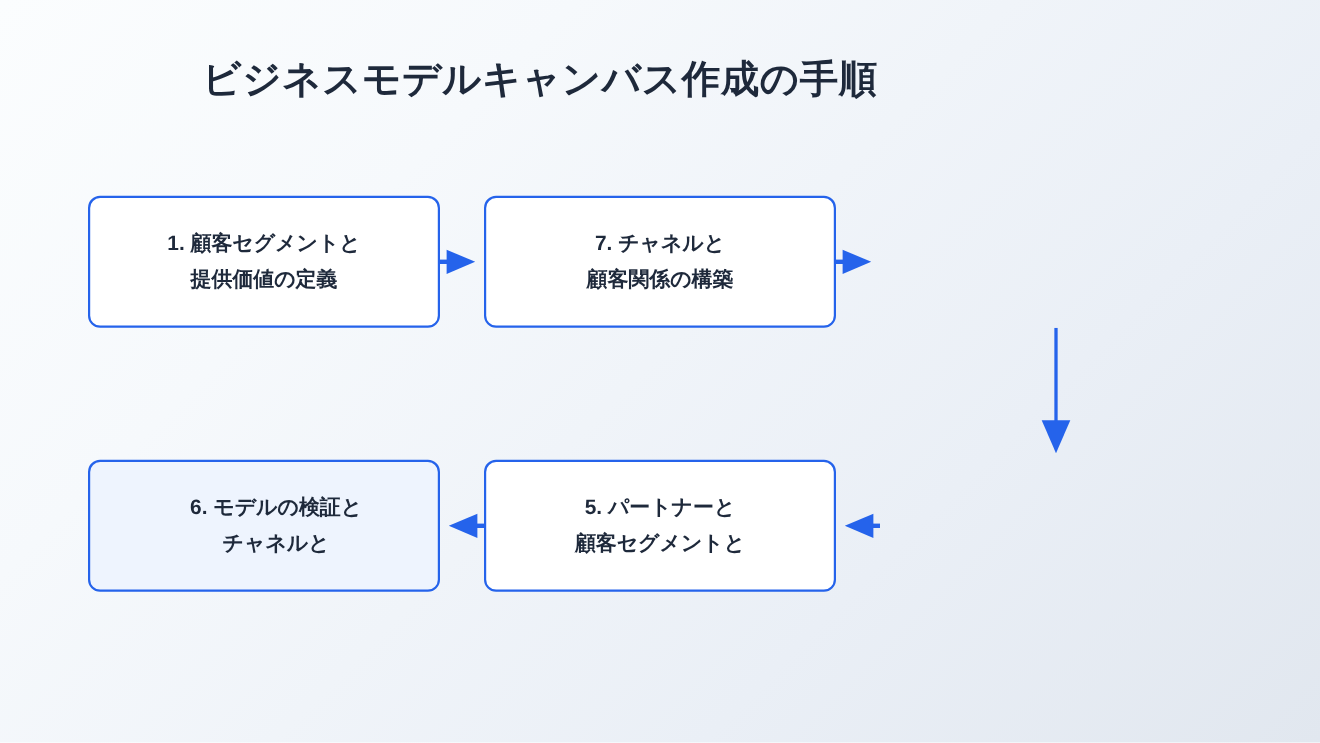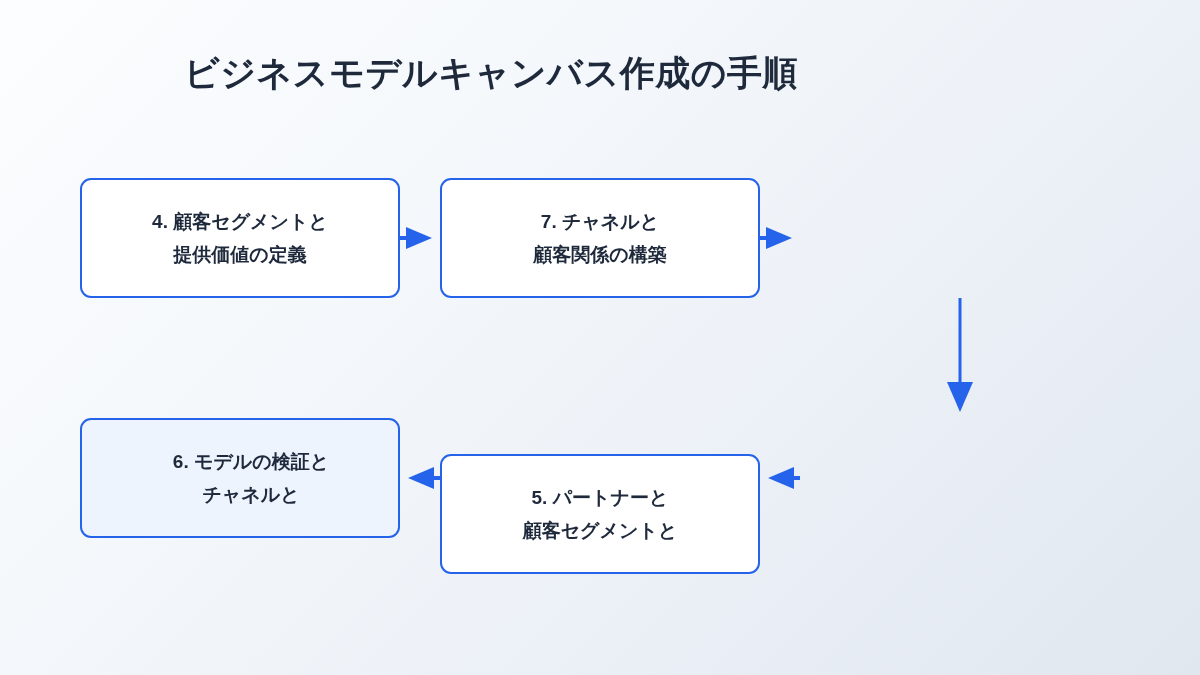--- a/index.html
+++ b/index.html
@@ -62,21 +62,21 @@
   }
   .node .line1 { display: block; margin-bottom: 14px; white-space: nowrap; }
   .node .line2 { display: block; white-space: nowrap; }
 
   
   #node-1 { left: 80px;  top: 178px; }
   #node-2 { left: 440px; top: 178px; }
   #node-3 { left: 800px; top: 178px; }
   
   #node-4 { left: 800px; top: 418px; }
-  #node-5 { left: 440px; top: 418px; margin-top: 36px; }
+  #node-5 { left: 440px; top: 418px; }
   #node-6 { left: 80px;  top: 418px; }
 
   
   .conn { position: absolute; }
 
   
   .h-right {
     width: 40px;
     height: 30px;
     top: 223px;
@@ -104,21 +104,21 @@
   .conn svg { display: block; }
 </style>
 </head>
 <body>
 
 <div id="slide">
 
   <div id="title">ビジネスモデルキャンバス作成の手順</div>
 
   <div class="node" id="node-1">
-    <span class="line1">4. 顧客セグメントと</span>
+    <span class="line1">1. 顧客セグメントと</span>
     <span class="line2">提供価値の定義</span>
   </div>
 
   <div class="node" id="node-2">
     <span class="line1">7. チャネルと</span>
     <span class="line2">顧客関係の構築</span>
   </div>
 
 
 

